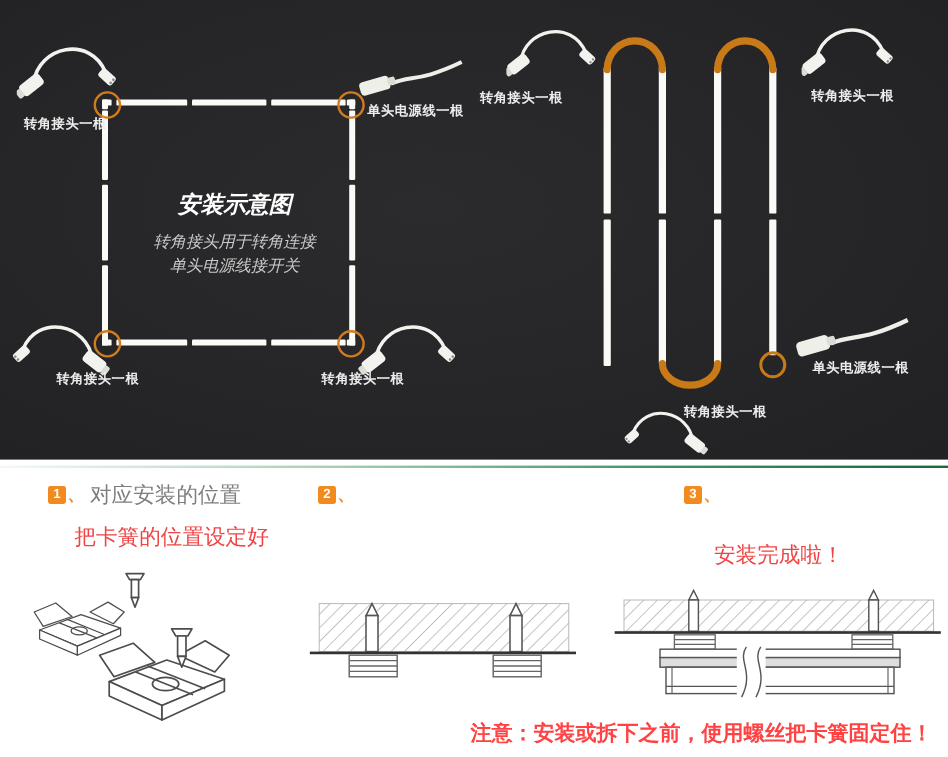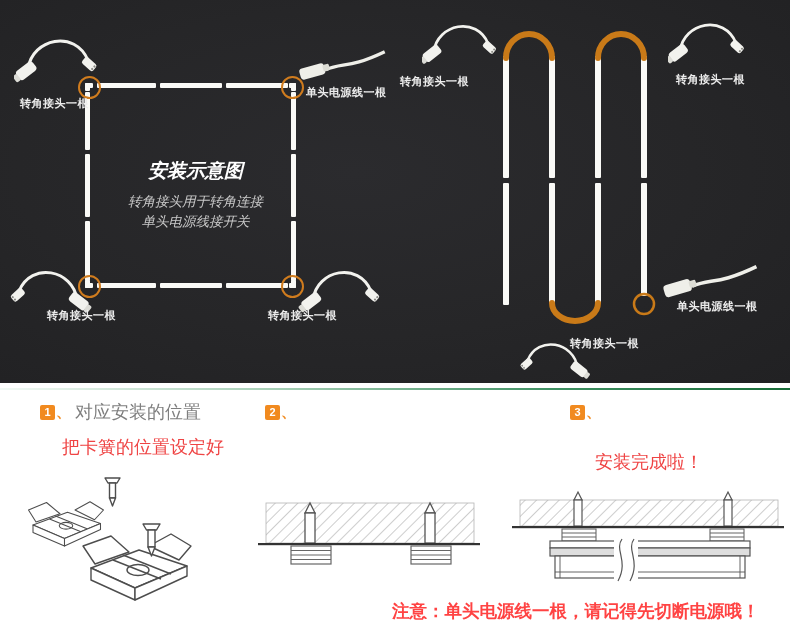--- a/index.html
+++ b/index.html
@@ -317,15 +317,15 @@
       <line x1="43" y1="82" x2="233" y2="82" stroke-width="0.9"></line>
       <line x1="48" y1="66" x2="48" y2="88" stroke-width="0.9"></line>
       <line x1="228" y1="66" x2="228" y2="88" stroke-width="0.9"></line>
     </g>
 
     <rect x="102" y="49" width="24" height="41" fill="#ffffff"></rect>
     <path d="M110,49 C102,60 117,70 106,91" fill="none" stroke="#555555" stroke-width="1.2"></path>
     <path d="M122,49 C114,60 129,70 118,91" fill="none" stroke="#555555" stroke-width="1.2"></path>
   </svg>
 
-  <div class="note">注意：单头电源线一根，请记得先切断电源哦！</div>
+  <div class="note">注意：安装或拆下之前，使用螺丝把卡簧固定住！</div>
 
 </div>
 
 </body></html>

